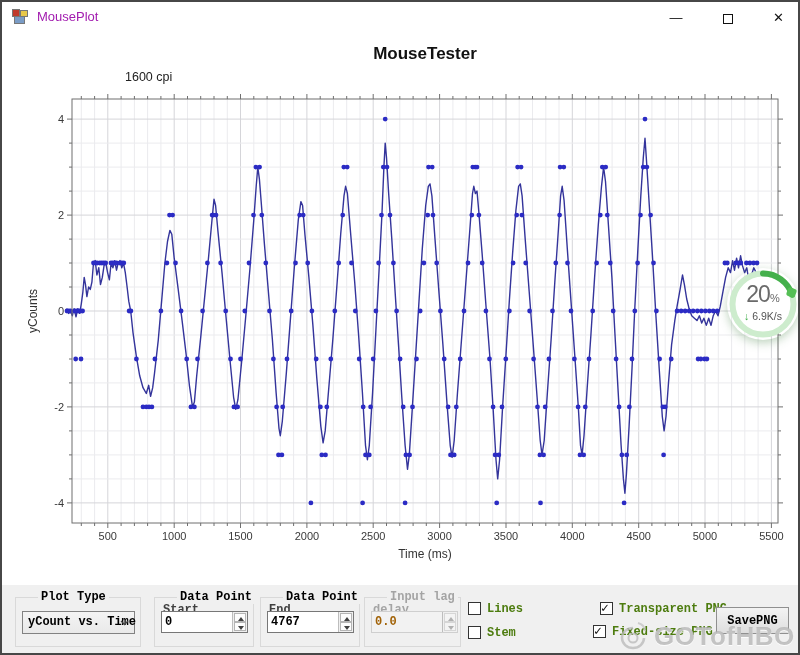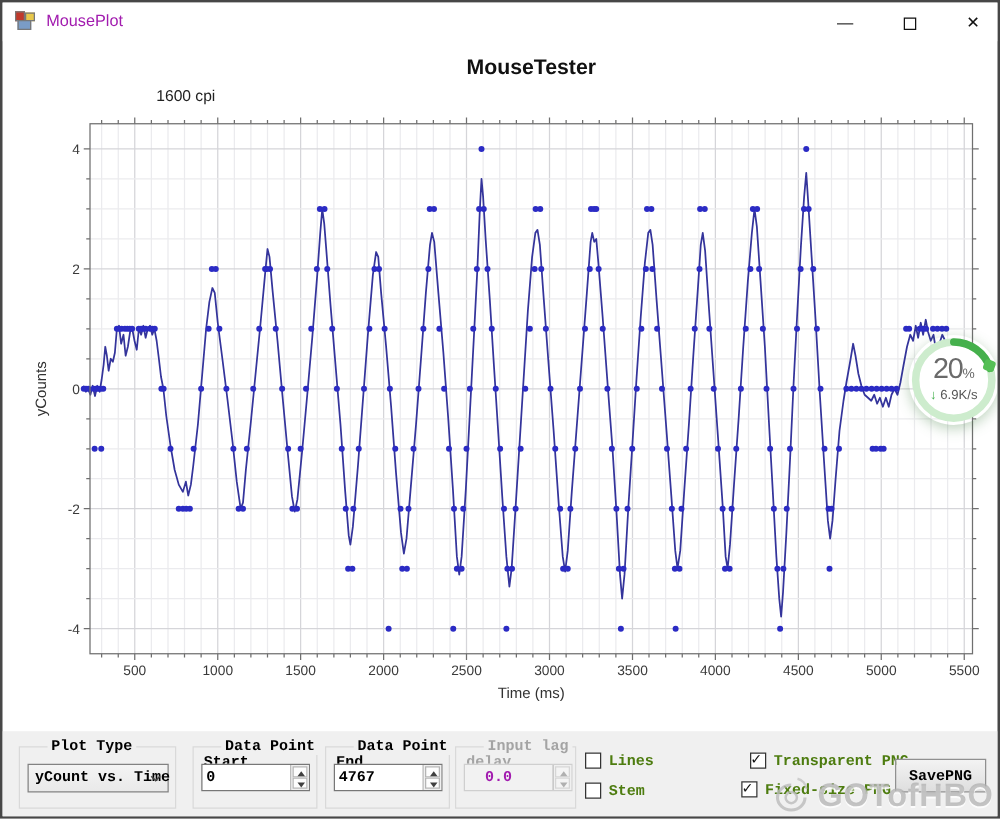--- a/index.html
+++ b/index.html
@@ -16,33 +16,33 @@
   .chart-title{position:absolute;left:123px;top:42px;width:600px;text-align:center;font-size:17px;font-weight:bold;color:#111;}
   .chart-subtitle{position:absolute;left:123px;top:68px;width:600px;text-align:left;font-size:12.5px;color:#222;}
   .x-label{position:absolute;left:123px;top:545px;width:600px;text-align:center;font-size:12px;color:#333;}
   .y-label{position:absolute;left:1px;top:302px;width:60px;text-align:center;font-size:12px;color:#333;transform:rotate(-90deg);}
   svg.chart{position:absolute;left:0;top:0;z-index:1;}
   svg.chart text.tick{font-family:"Liberation Sans",sans-serif;font-size:11px;fill:#3a3a3a;}
   
   .strip{position:absolute;left:0;top:583px;width:100%;height:72px;background:#f0f0f0;z-index:2;font-family:"Liberation Mono",monospace;}
   .gb{position:absolute;border:1px solid #d9d9d9;height:50px;}
   .gb .gl{position:absolute;left:6px;top:-8px;background:#f0f0f0;padding:0 3px;font-size:12px;font-weight:bold;color:#000;white-space:nowrap;z-index:1;margin-left:16px;}
-  .gb .gl2{position:absolute;left:8px;top:5px;font-size:12px;font-weight:bold;color:#000000;white-space:nowrap;z-index:1;}
+  .gb .gl2{position:absolute;left:8px;top:5px;font-size:12px;font-weight:bold;color:#404040;white-space:nowrap;z-index:1;}
   .gb.dis .gl,.gb.dis .gl2{color:#a4a4a4;}
   .combo{position:absolute;left:6px;top:13px;width:113px;height:23px;background:linear-gradient(#f4f4f4,#e9e9e9);border:1px solid #828282;font-size:12px;font-weight:bold;padding:3px 18px 12px 5px;white-space:nowrap;z-index:2;}
   .combo svg{position:absolute;right:5px;top:8px;}
   .nud{position:absolute;left:6px;top:13px;width:87px;height:22px;background:#fff;border:1px solid #777;z-index:2;}
   .nud .val{position:absolute;left:3px;top:3px;font-size:12px;font-weight:bold;color:#000;}
   .nud .spin{position:absolute;right:0;top:0;width:15px;height:100%;border-left:1px solid #bdbdbd;background:#f0f0f0;}
   .nud .sb{position:absolute;left:1px;width:12px;height:9px;border:1px solid #b5b5b5;background:#fdfdfd;}
   .nud .sb.up{top:1px;} .nud .sb.dn{bottom:1px;}
   .tri-up{position:absolute;left:3px;top:3px;width:0;height:0;border-left:3px solid transparent;border-right:3px solid transparent;border-bottom:4px solid #404040;}
   .tri-dn{position:absolute;left:3px;top:3px;width:0;height:0;border-left:3px solid transparent;border-right:3px solid transparent;border-top:4px solid #404040;}
   .nud.dis{background:#f2f2f2;border-color:#cfcfcf;}
-  .nud.dis .val{color:#a21caf;margin-left:13px;}
+  .nud.dis .val{color:#a16207;}
   .nud.dis .sb{border-color:#d6d6d6;background:#f4f4f4;}
   .nud.dis .tri-up{border-bottom-color:#b0b0b0;}
   .nud.dis .tri-dn{border-top-color:#b0b0b0;}
   .cb{position:absolute;height:14px;white-space:nowrap;}
   .cb .box{position:absolute;left:0;top:0;width:13px;height:13px;background:#fff;border:1px solid #333;}
   .cb .box i{position:absolute;left:0px;top:-3px;font-style:normal;font-size:13px;font-weight:bold;color:#111;}
   .cb .cbl{position:absolute;left:19px;top:0px;font-size:12px;font-weight:bold;color:#4d7c0f;}
   .btn{position:absolute;left:714px;top:605px;width:73px;height:27px;background:linear-gradient(#f3f3f3,#dedede);border:1px solid #909090;font-family:"Liberation Mono",monospace;font-size:12px;font-weight:bold;color:#000;text-align:center;line-height:25px;}
   
   .badge{position:absolute;left:725px;top:266px;width:72px;height:72px;z-index:4;border-radius:50%;box-shadow:0 3px 10px rgba(70,130,70,.35);}

